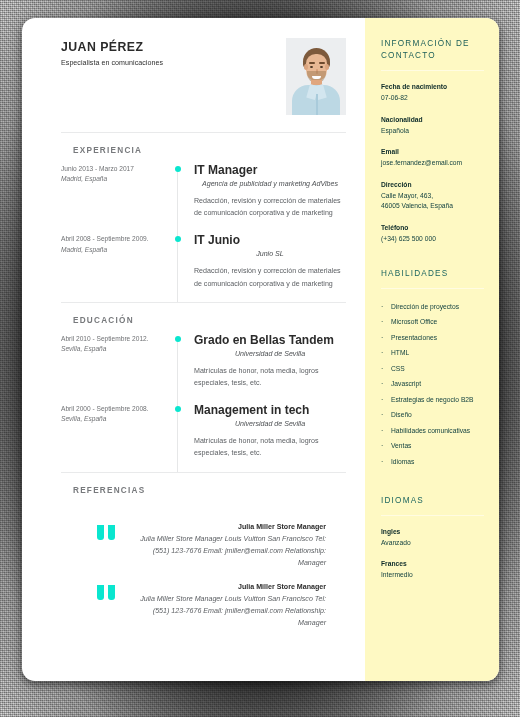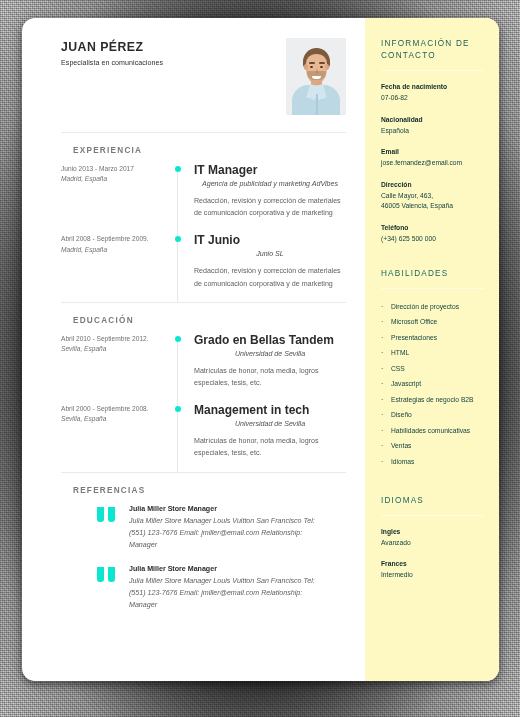--- a/index.html
+++ b/index.html
@@ -136,21 +136,21 @@
     position: absolute; left: 113.5px; top: 3px;
     width: 6px; height: 6px; border-radius: 50%;
     background: #0ae6cf;
   }
   .tl-right { margin-left: 23px; width: 166px; }
   .tl-h { font-size: 12px; font-weight: bold; color: #2b2b2b; }
   .tl-sub { font-size: 7.1px; font-style: italic; color: #4c4f52; margin-top: 3px; text-align: center; }
   .tl-desc { font-size: 7.1px; color: #5d6064; line-height: 1.72; margin-top: 7px; }
 
   
-  .refs { margin-top: 10px; }
+  .refs { margin-top: 28px; text-align: right; }
   .ref-row { display: flex; margin-bottom: 13px; }
   .ref-row:last-child { margin-bottom: 0; }
   .quote { width: 23px; flex: 0 0 23px; margin-left: 36px; padding-top: 2px; display: flex; gap: 3.5px; }
   .qbar {
     width: 7px; height: 15px; background: #0ae6cf;
     border-radius: 0 0 3px 3px;
     position: relative;
   }
   .qbar::after {
     content: ""; position: absolute; left: 0; bottom: -0px;

